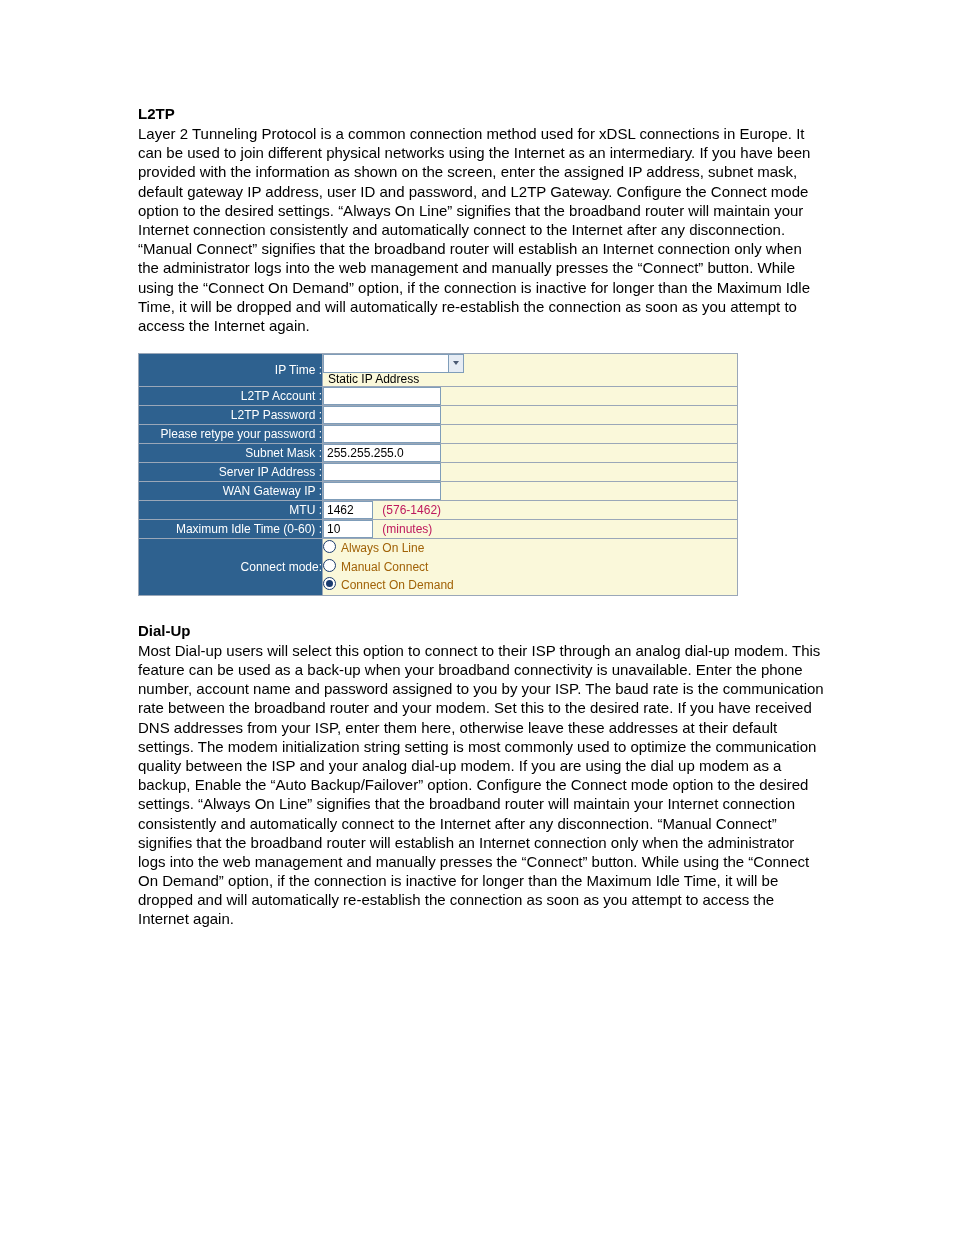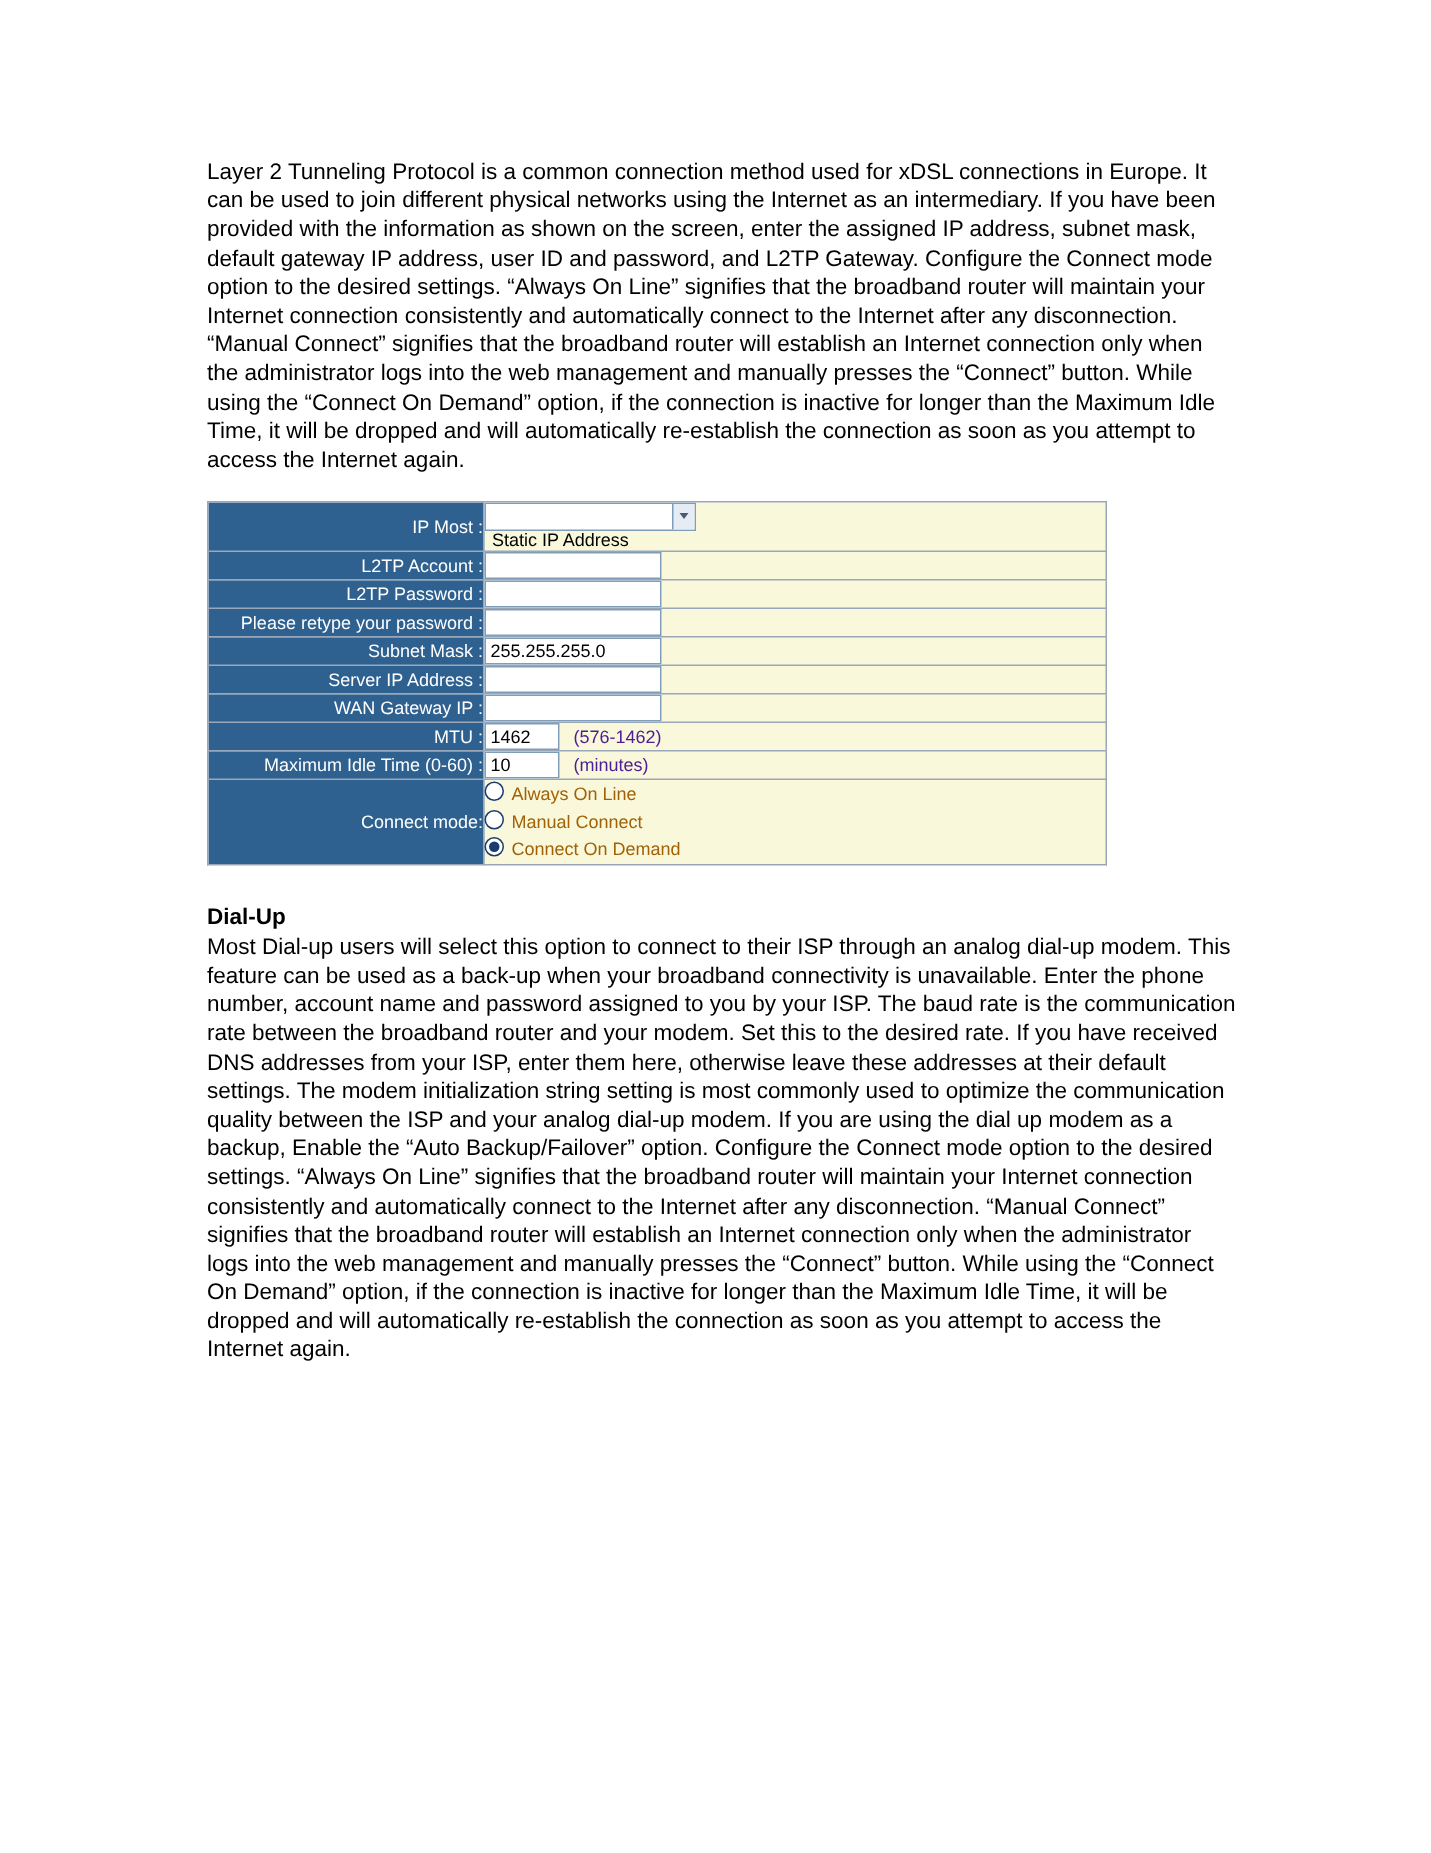--- a/index.html
+++ b/index.html
@@ -87,21 +87,21 @@
     content: "";
     position: absolute;
     top: 6px;
     left: 4px;
     border-left: 3px solid transparent;
     border-right: 3px solid transparent;
     border-top: 4px solid #4b5a73;
   }
   .hint {
     font-size: 12px;
-    color: #4c1d95;
+    color: #be185d;
     margin-left: 6px;
   }
   .radio-group {
     font-size: 12px;
     color: #a16207;
     line-height: 1.55;
   }
   .radio {
     display: inline-block;
     width: 11px;
@@ -123,27 +123,28 @@
     border-radius: 50%;
     background: #1a3b6e;
   }
 </style>
 </head>
 <body>
 
 <div class="page">
 
   <div>
+    <p class="section-heading">L2TP</p>
     <p class="section-body">Layer 2 Tunneling Protocol is a common connection method used for xDSL connections in Europe. It can be used to join different physical networks using the Internet as an intermediary. If you have been provided with the information as shown on the screen, enter the assigned IP address, subnet mask, default gateway IP address, user ID and password, and L2TP Gateway. Configure the Connect mode option to the desired settings. “Always On Line” signifies that the broadband router will maintain your Internet connection consistently and automatically connect to the Internet after any disconnection. “Manual Connect” signifies that the broadband router will establish an Internet connection only when the administrator logs into the web management and manually presses the “Connect” button. While using the “Connect On Demand” option, if the connection is inactive for longer than the Maximum Idle Time, it will be dropped and will automatically re-establish the connection as soon as you attempt to access the Internet again.</p>
   </div>
 
   <table class="config-table">
     <tbody>
         <tr>
-      <td class="label-cell">IP Most :</td>
+      <td class="label-cell">IP Time :</td>
       <td class="value-cell">
         <span class="select-wrap">
           <span class="select-text">Static IP Address</span>
           <span class="select-arrow"></span>
         </span>
       </td>
     </tr>
     <tr>
       <td class="label-cell">L2TP Account :</td>
       <td class="value-cell">

